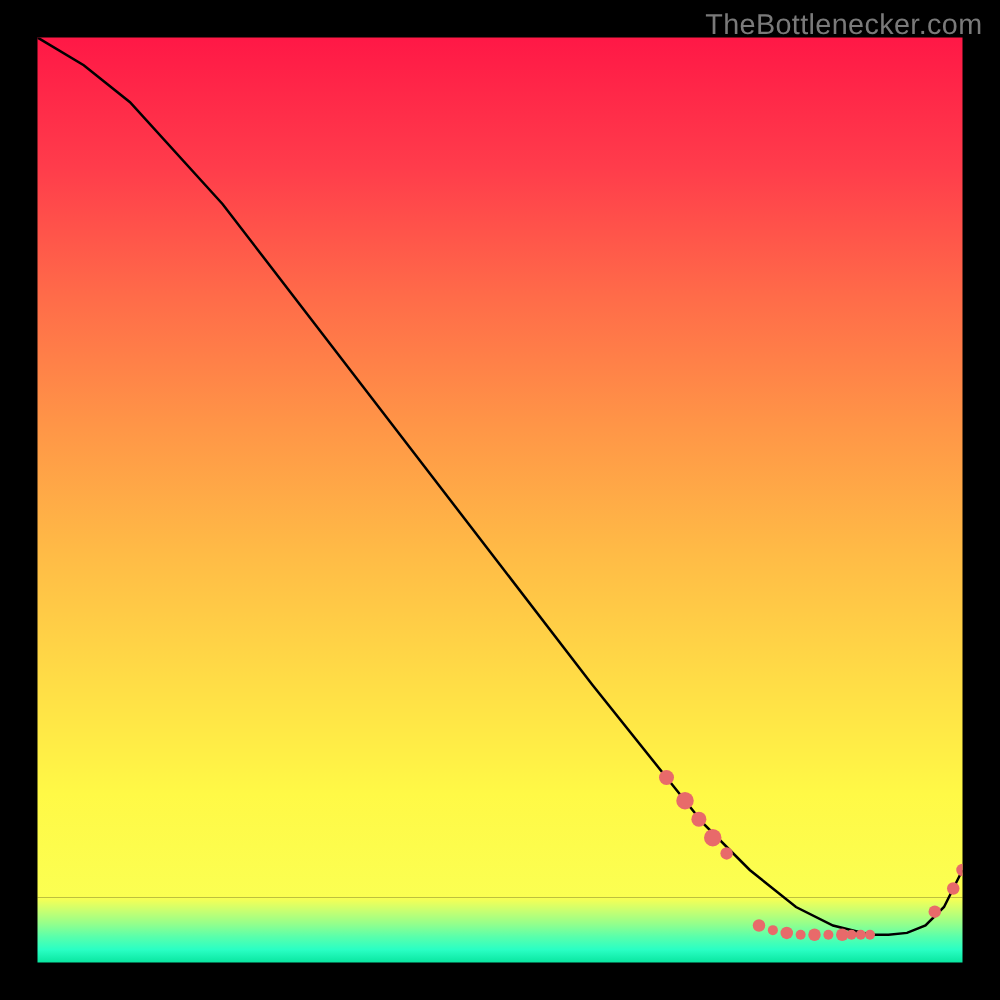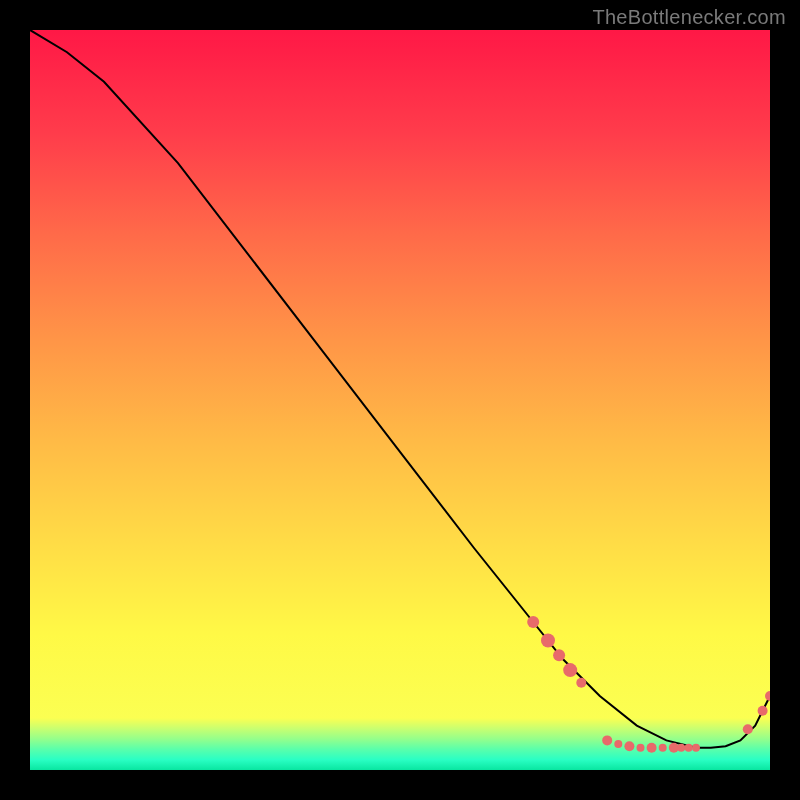--- a/index.html
+++ b/index.html
@@ -66,21 +66,21 @@
     left: 0;
     top: 0;
     width: 100%;
     height: 100%;
   }
   .watermark {
     position: absolute;
     top: 6px;
     right: 14px;
     color: #7a7a7a;
-    font-size: 20px;
+    font-size: 23px;
     letter-spacing: 0.3px;
     font-weight: 400;
   }
 </style>
 </head>
 <body>
 
 <div class="stage">
 
   <div class="plot">

